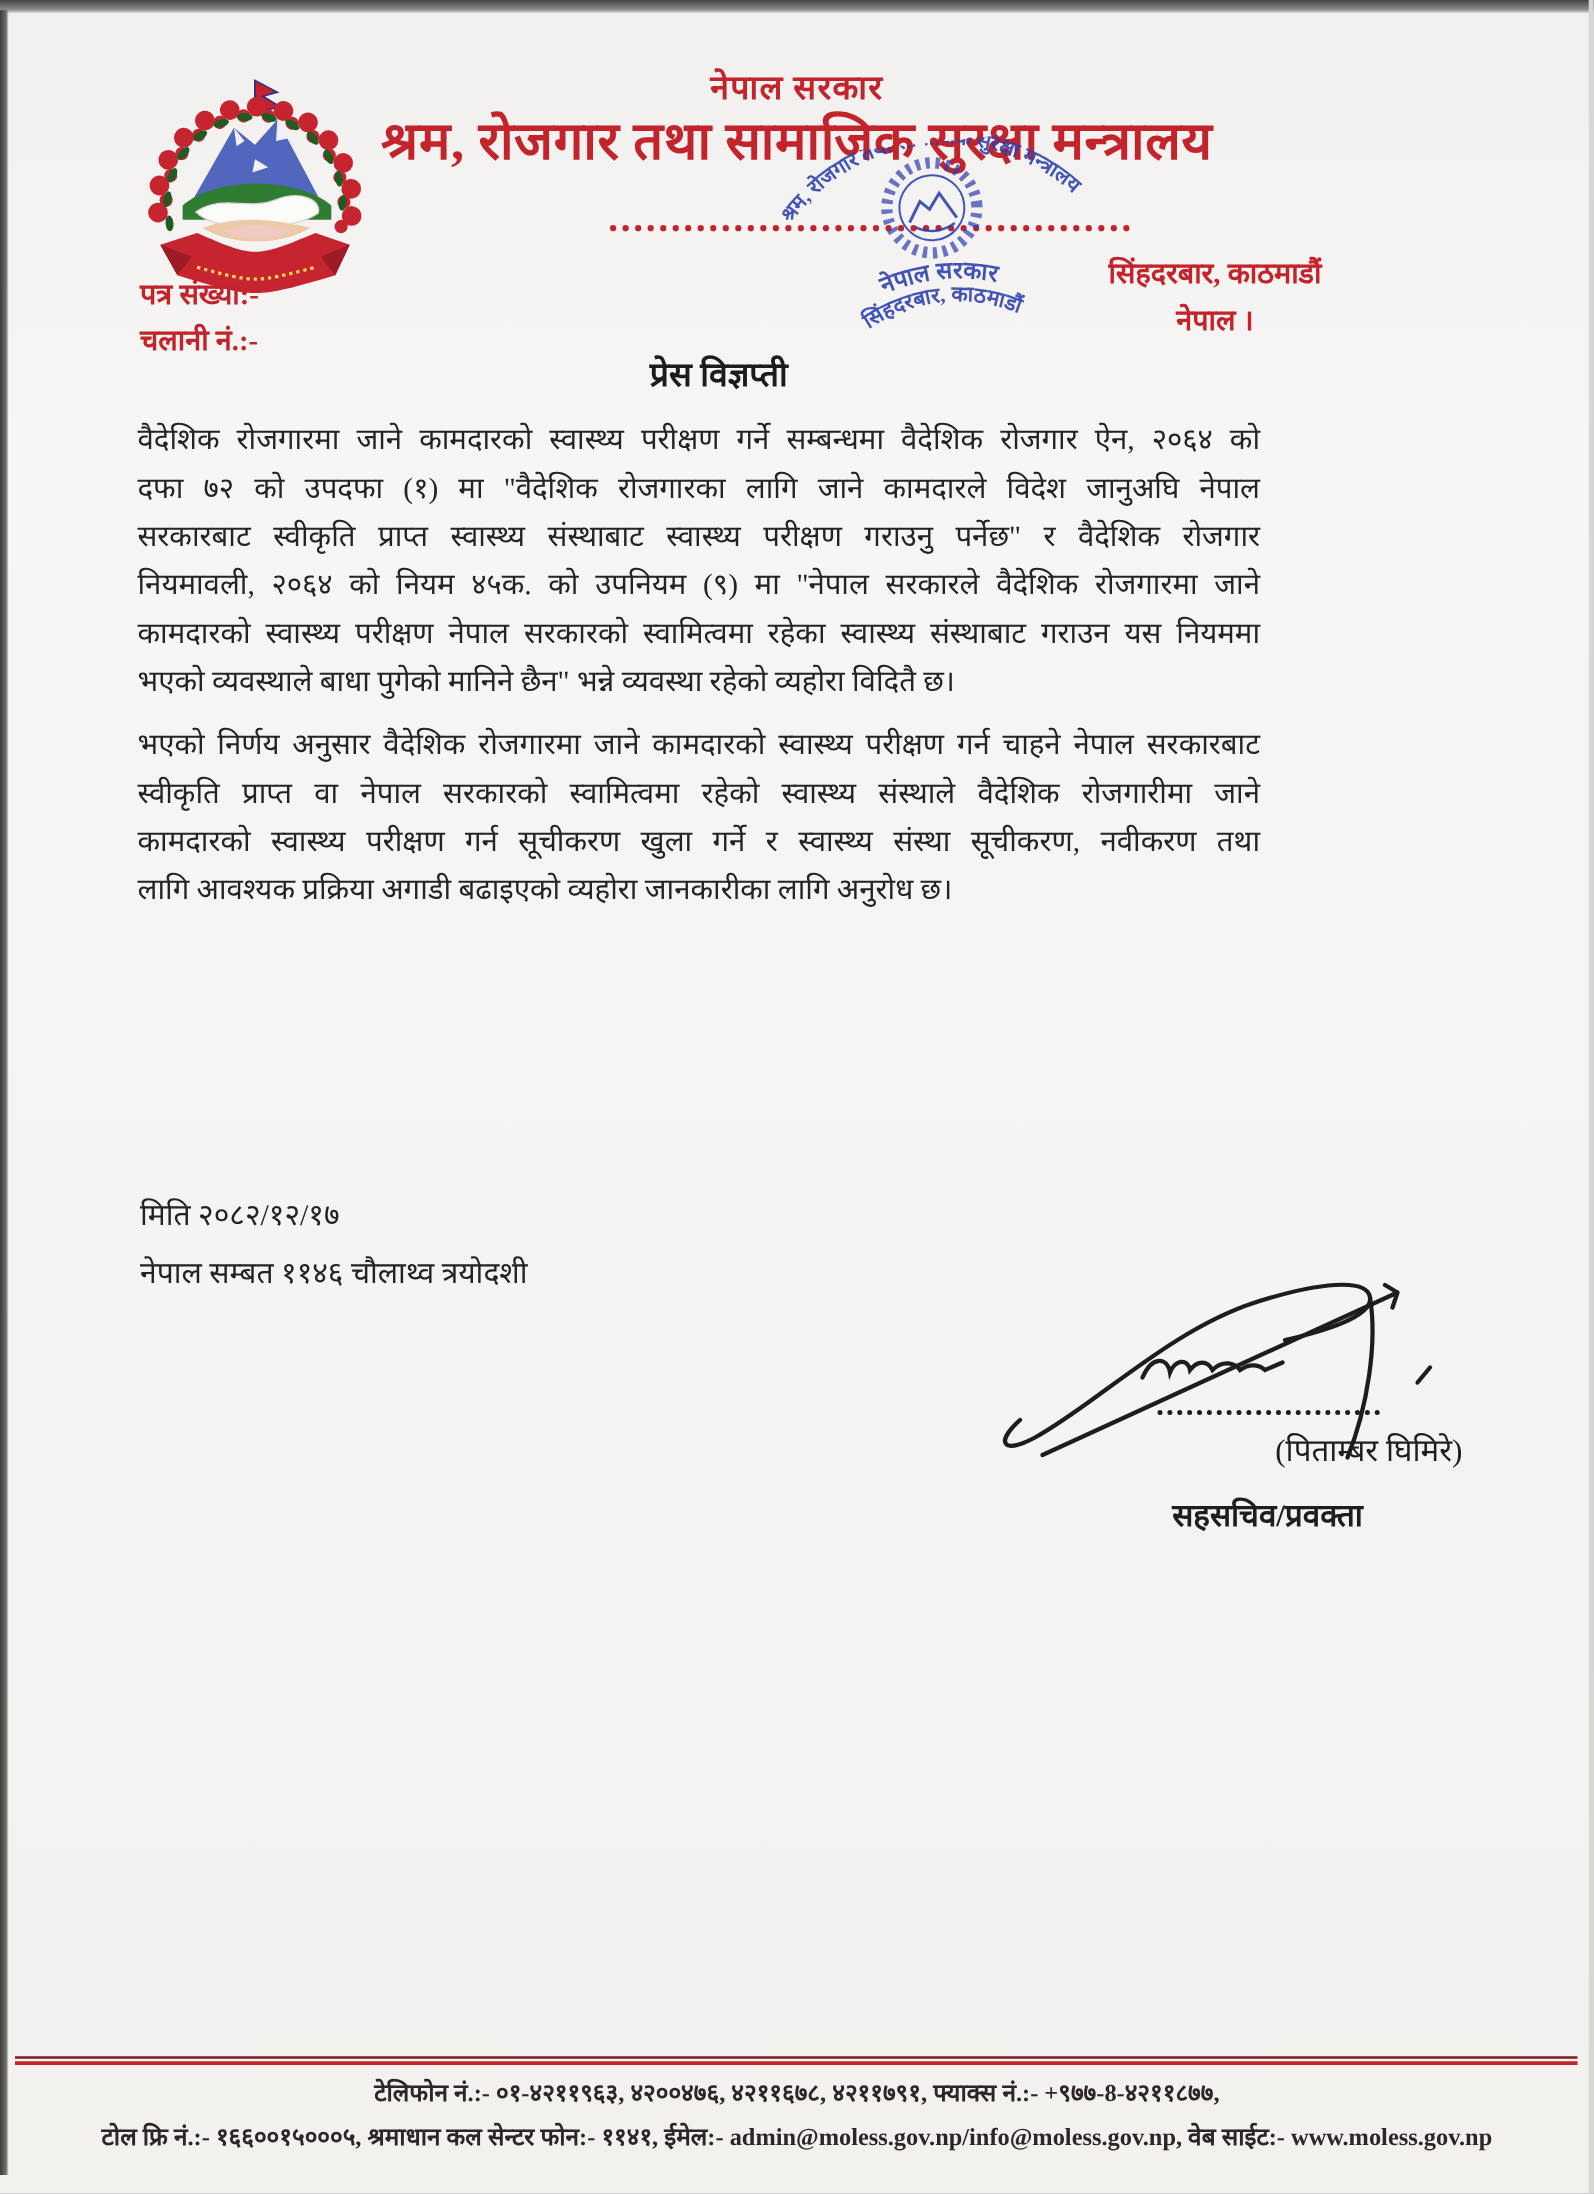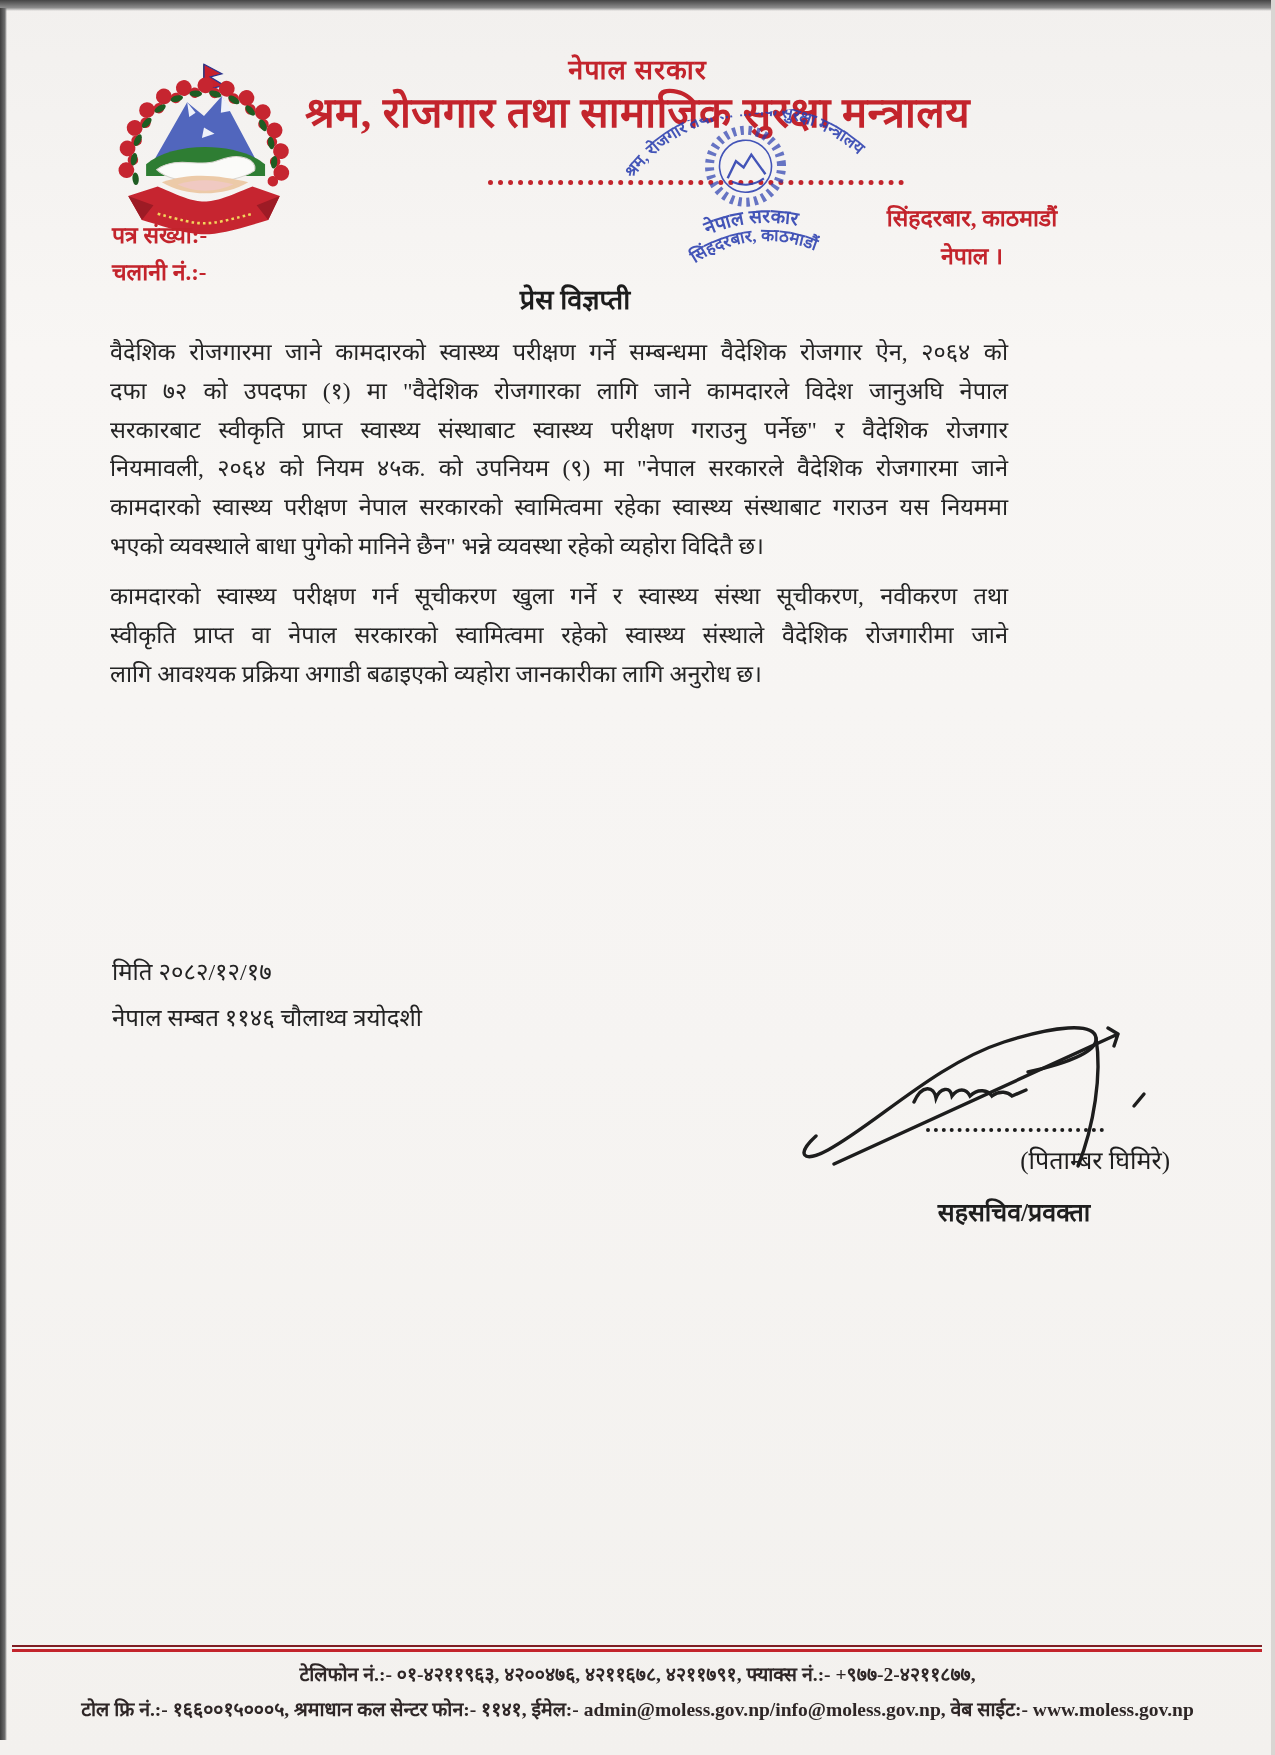--- a/index.html
+++ b/index.html
@@ -188,22 +188,23 @@
   <div class="para para1">
     <div class="pline">वैदेशिक रोजगारमा जाने कामदारको स्वास्थ्य परीक्षण गर्ने सम्बन्धमा वैदेशिक रोजगार ऐन, २०६४ को</div>
     <div class="pline">दफा ७२ को उपदफा (१) मा "वैदेशिक रोजगारका लागि जाने कामदारले विदेश जानुअघि नेपाल</div>
     <div class="pline">सरकारबाट स्वीकृति प्राप्त स्वास्थ्य संस्थाबाट स्वास्थ्य परीक्षण गराउनु पर्नेछ" र वैदेशिक रोजगार</div>
     <div class="pline">नियमावली, २०६४ को नियम ४५क. को उपनियम (९) मा "नेपाल सरकारले वैदेशिक रोजगारमा जाने</div>
     <div class="pline">कामदारको स्वास्थ्य परीक्षण नेपाल सरकारको स्वामित्वमा रहेका स्वास्थ्य संस्थाबाट गराउन यस नियममा</div>
     <div class="pline last">भएको व्यवस्थाले बाधा पुगेको मानिने छैन" भन्ने व्यवस्था रहेको व्यहोरा विदितै छ।</div>
   </div>
 
   <div class="para para2">
+    <div class="pline">भएको निर्णय अनुसार वैदेशिक रोजगारमा जाने कामदारको स्वास्थ्य परीक्षण गर्न चाहने नेपाल सरकारबाट</div>
+    <div class="pline">स्वीकृति प्राप्त वा नेपाल सरकारको स्वामित्वमा रहेको स्वास्थ्य संस्थाले वैदेशिक रोजगारीमा जाने</div>
     <div class="pline">कामदारको स्वास्थ्य परीक्षण गर्न सूचीकरण खुला गर्ने र स्वास्थ्य संस्था सूचीकरण, नवीकरण तथा</div>
-    <div class="pline">स्वीकृति प्राप्त वा नेपाल सरकारको स्वामित्वमा रहेको स्वास्थ्य संस्थाले वैदेशिक रोजगारीमा जाने</div>
     <div class="pline last">लागि आवश्यक प्रक्रिया अगाडी बढाइएको व्यहोरा जानकारीका लागि अनुरोध छ।</div>
   </div>
 
   <div class="date-line date1">मिति २०८२/१२/१७</div>
   <div class="date-line date2">नेपाल सम्बत ११४६ चौलाथ्व त्रयोदशी</div>
 
   <div class="sig-block">
     <svg class="sig-svg" viewBox="0 0 390 178">
       <g fill="none" stroke="#1d1d1d" stroke-width="3.4" stroke-linecap="round">
         <path d="M 28 134 C 8 152 14 162 40 148 C 88 122 148 62 216 40 C 266 24 306 20 308 36 C 310 50 276 62 240 70"></path>
@@ -213,15 +214,15 @@
         <path d="M 356 92 L 346 104"></path>
       </g>
     </svg>
     <div class="sig-dots"></div>
     <div class="sig-name">(पिताम्बर घिमिरे)</div>
     <div class="sig-desig">सहसचिव/प्रवक्ता</div>
   </div>
 
   <div class="foot-rule1"></div>
   <div class="foot-rule2"></div>
-  <div class="footer-line fl1">टेलिफोन नं.:- ०१-४२११९६३, ४२००४७६, ४२११६७८, ४२११७९१, फ्याक्स नं.:- +९७७-2-४२११८७७,</div>
+  <div class="footer-line fl1">टेलिफोन नं.:- ०१-४२११९६३, ४२००४७६, ४२११६७८, ४२११७९१, फ्याक्स नं.:- +९७७-8-४२११८७७,</div>
   <div class="footer-line fl2 latin">टोल फ्रि नं.:- १६६००१५०००५, श्रमाधान कल सेन्टर फोन:- ११४१, ईमेल:- admin@moless.gov.np/info@moless.gov.np, वेब साईट:- www.moless.gov.np</div>
 </div>
 
 </body></html>

